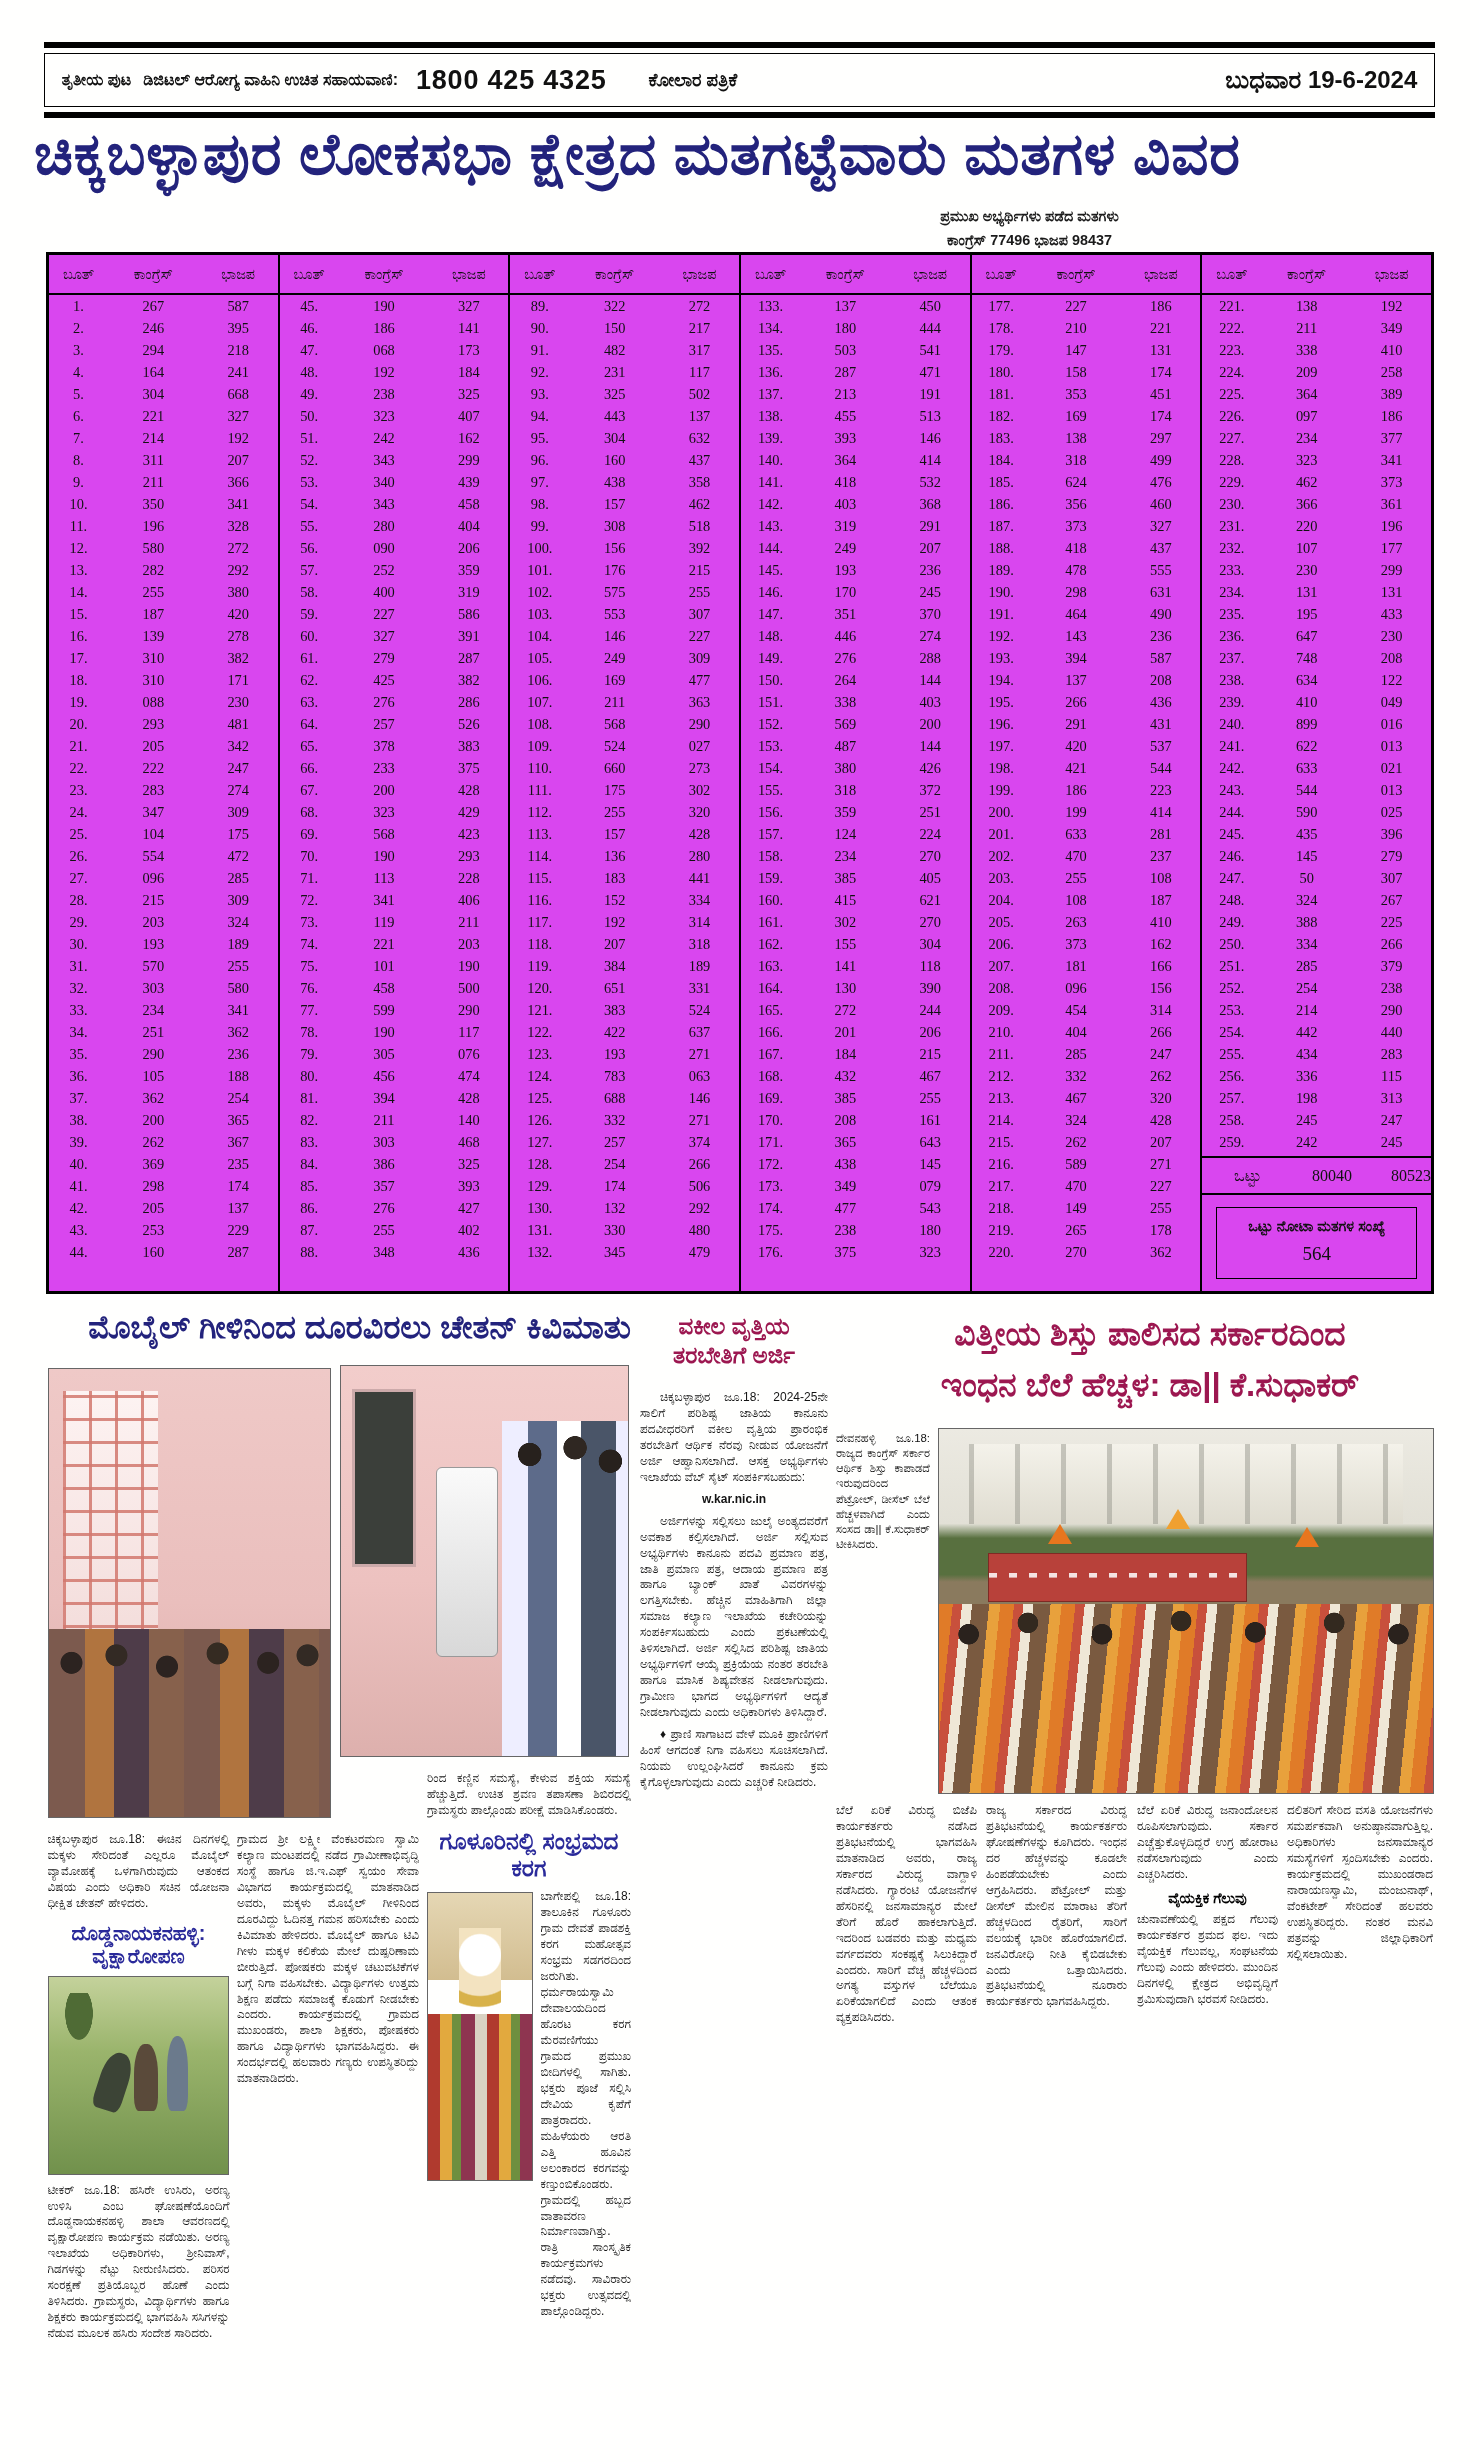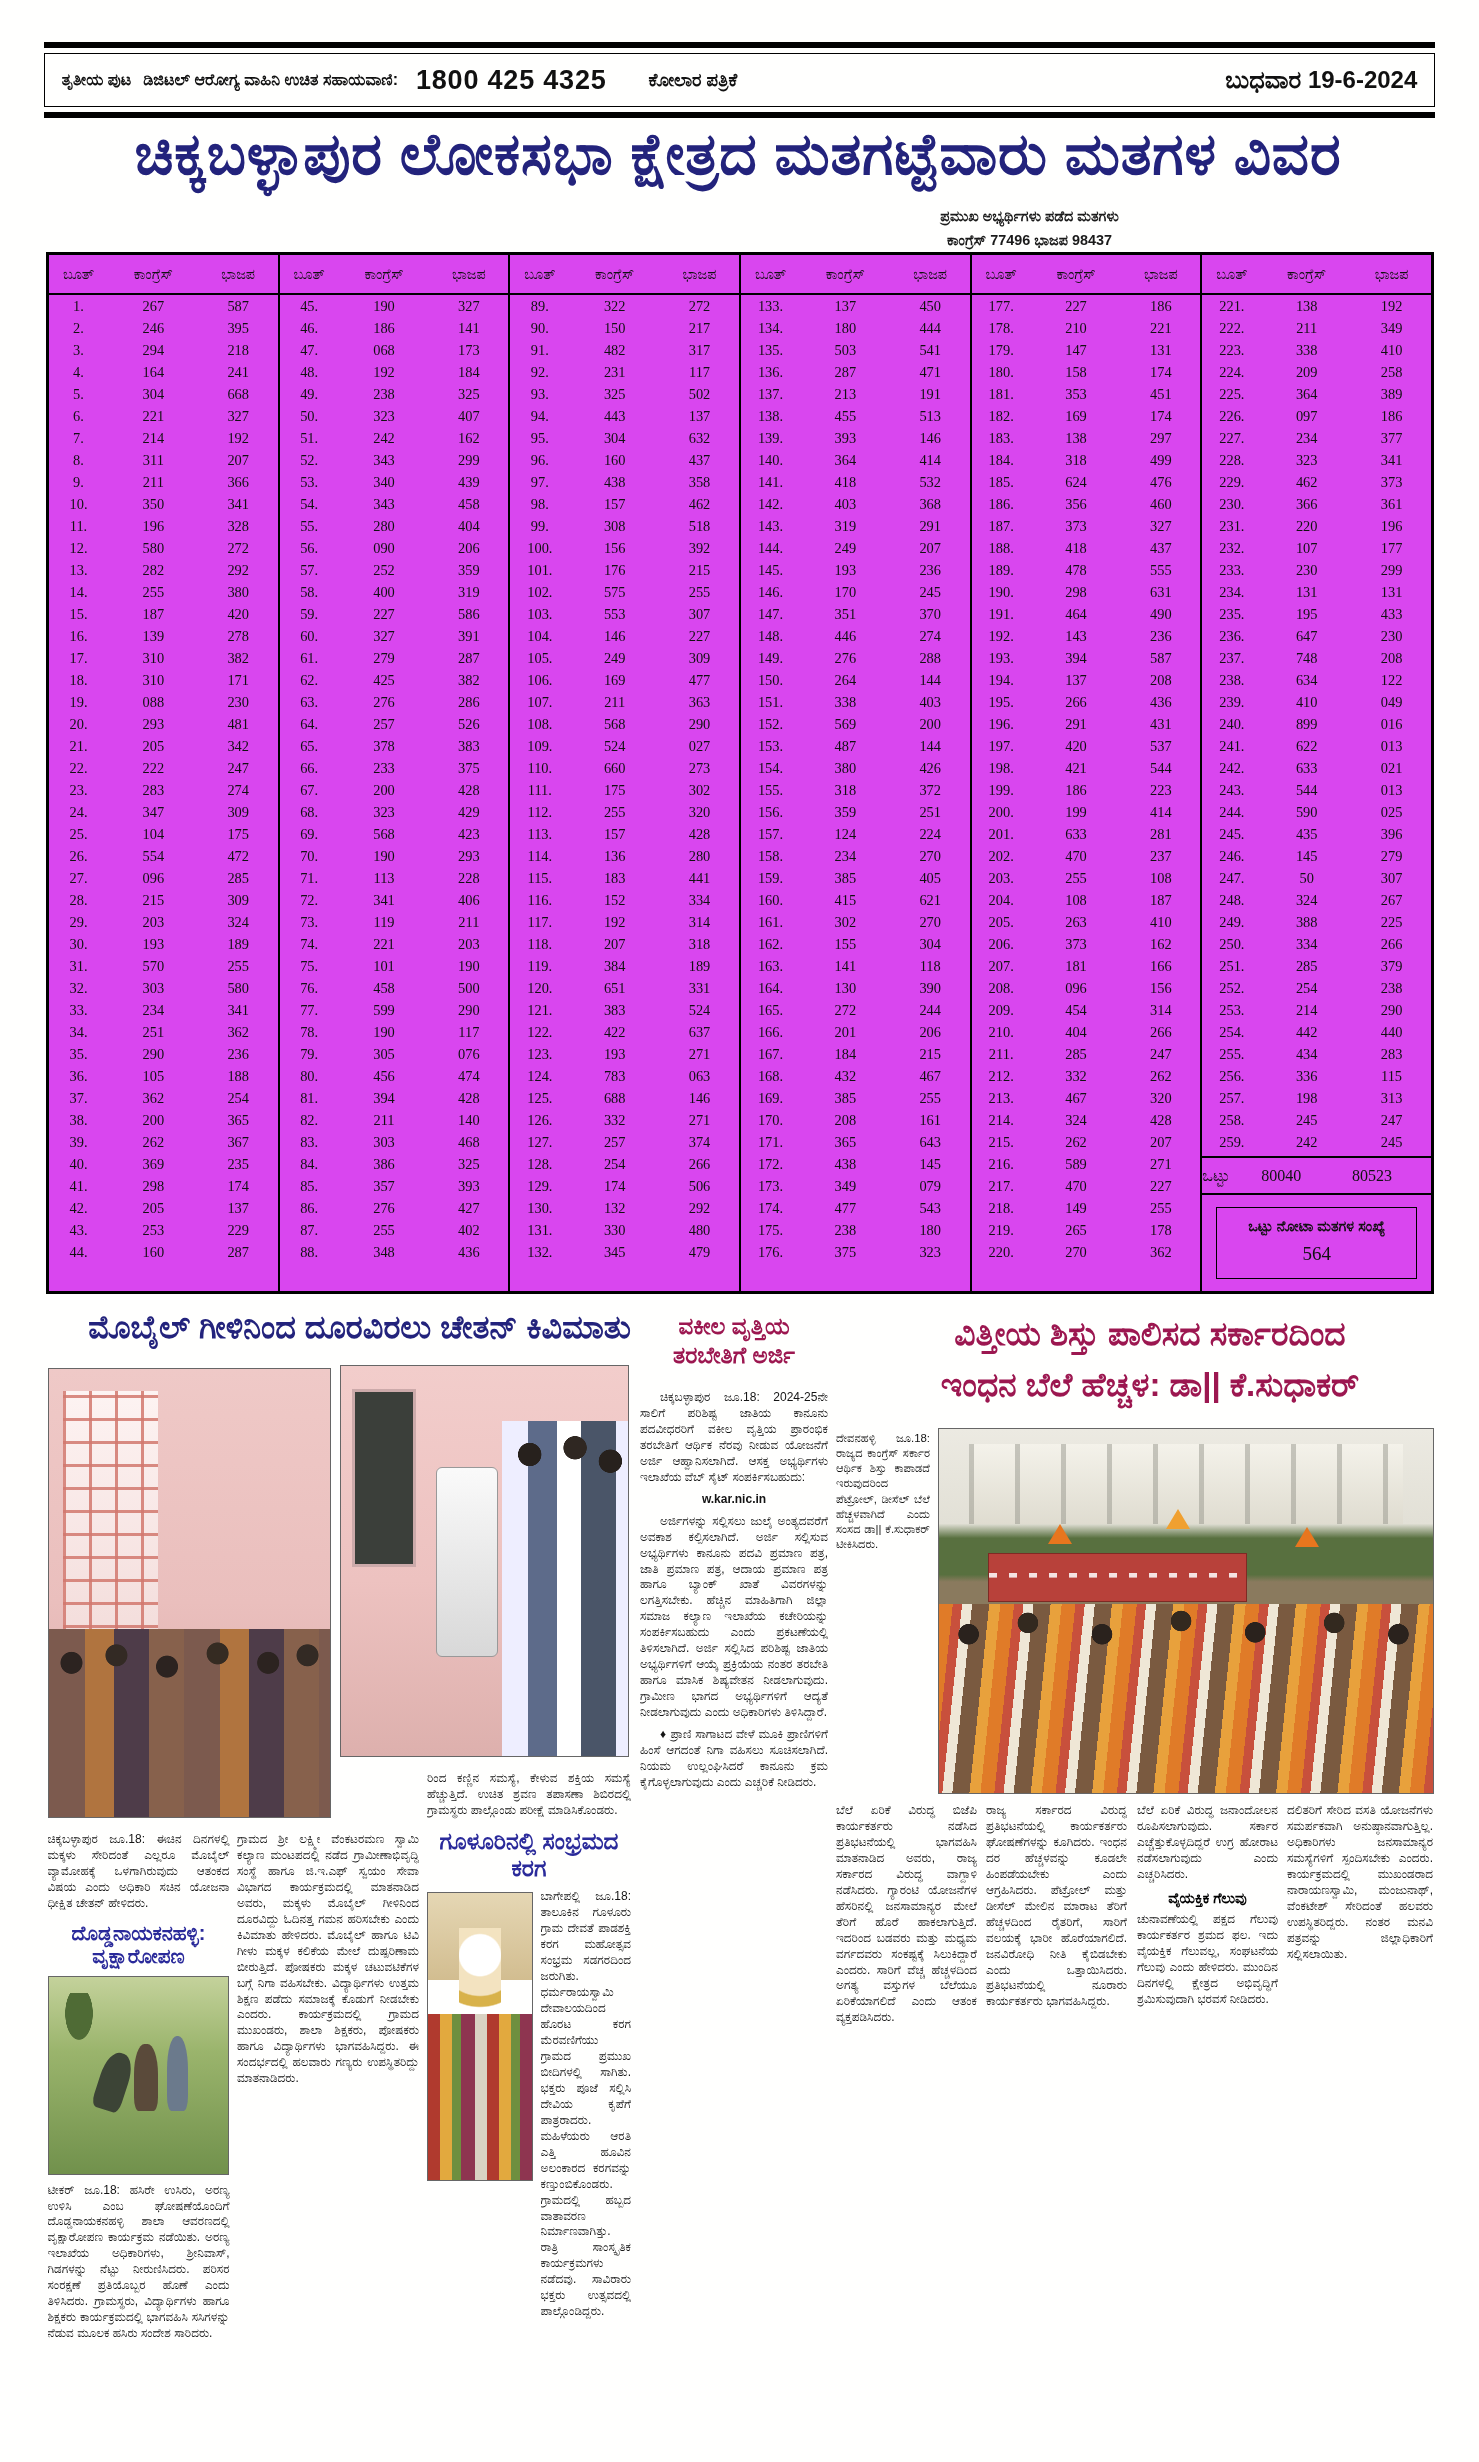--- a/index.html
+++ b/index.html
@@ -6,32 +6,32 @@
   .page{position:relative;width:1480px;height:2462px;background:#fffffe;font-family:"Liberation Sans",sans-serif;color:#111;overflow:hidden;}
   
   .masthead{position:absolute;left:44px;top:42px;width:1391px;height:76px;border-top:6px solid #000;border-bottom:6px solid #000;box-sizing:border-box;padding:5.3px 0;}
   .masthead-inner{height:100%;border:1.5px solid #000;box-sizing:border-box;display:flex;align-items:center;padding:0 16.7px;gap:12px;}
   .m-left{font-size:16px;font-weight:bold;}
   .m-help{font-size:16px;font-weight:bold;}
   .m-phone{font-size:27px;font-weight:bold;letter-spacing:0.8px;margin-left:6px;}
   .m-paper{font-size:18px;font-weight:bold;margin-left:30px;}
   .m-date{margin-left:auto;font-size:24px;font-weight:bold;}
   
-  .headline{position:absolute;left:44px;top:120px;width:1388px;text-align:center;font-size:58px;font-weight:bold;color:#23237c;letter-spacing:0.8px;white-space:nowrap;}
+  .headline{position:absolute;left:34px;top:120px;width:1388px;font-size:58px;font-weight:bold;color:#23237c;letter-spacing:0.8px;white-space:nowrap;}
   .subheadline{position:absolute;left:289px;top:207px;width:577px;text-align:center;font-size:35px;font-weight:bold;color:#9c1750;}
   .lead-info{position:absolute;left:904px;top:204px;width:251px;text-align:center;font-size:14.4px;font-weight:bold;line-height:1.7;color:#1a1a1a;}
   
   .vote-table{position:absolute;left:46px;top:252px;width:1388px;height:1042px;border:3px solid #000;box-sizing:border-box;display:flex;background:#d946ef;}
   .tgroup{flex:1 1 0;border-right:2.3px solid #000;display:flex;flex-direction:column;min-width:0;}
   .tgroup:last-child{border-right:none;}
   .trow{display:grid;grid-template-columns:59px 1fr 79px;height:22px;align-items:center;font-family:"Liberation Serif",serif;font-size:14.4px;}
   .trow span{text-align:center;}
   .trow.thead{height:38px;font-family:"Liberation Sans",sans-serif;font-size:14.4px;border-bottom:2.3px solid #000;font-weight:normal;}
   .totals{display:grid;grid-template-columns:59px 1fr 79px;border-top:2.3px solid #000;border-bottom:2.3px solid #000;height:35px;align-items:center;font-family:"Liberation Serif",serif;font-size:16px;text-align:center;margin-top:3px;}
-  .totals span{text-align:left;}
+  .totals span{text-align:right;}
   .nota-box{margin:12px 13.7px 0 13.7px;border:1.5px solid #000;text-align:center;padding:7.6px 3px 9px 3px;font-size:14.4px;font-weight:bold;line-height:1.5;}
   .nota-num{font-family:"Liberation Serif",serif;font-size:19px;font-weight:normal;margin-top:3px;}
   
   .articles{position:absolute;left:46px;top:1300px;width:1388px;height:1151px;}
   .abs{position:absolute;box-sizing:border-box;}
   .head-navy{color:#23237c;font-weight:bold;text-align:center;}
   .head-maroon{color:#9c1750;font-weight:bold;text-align:center;}
   .head-blue{color:#2a2a9a;font-weight:bold;text-align:center;}
   .body{font-size:12px;line-height:1.33;text-align:justify;color:#141414;overflow:hidden;}
   .body p{margin:0 0 6px 0;text-indent:20px;}

